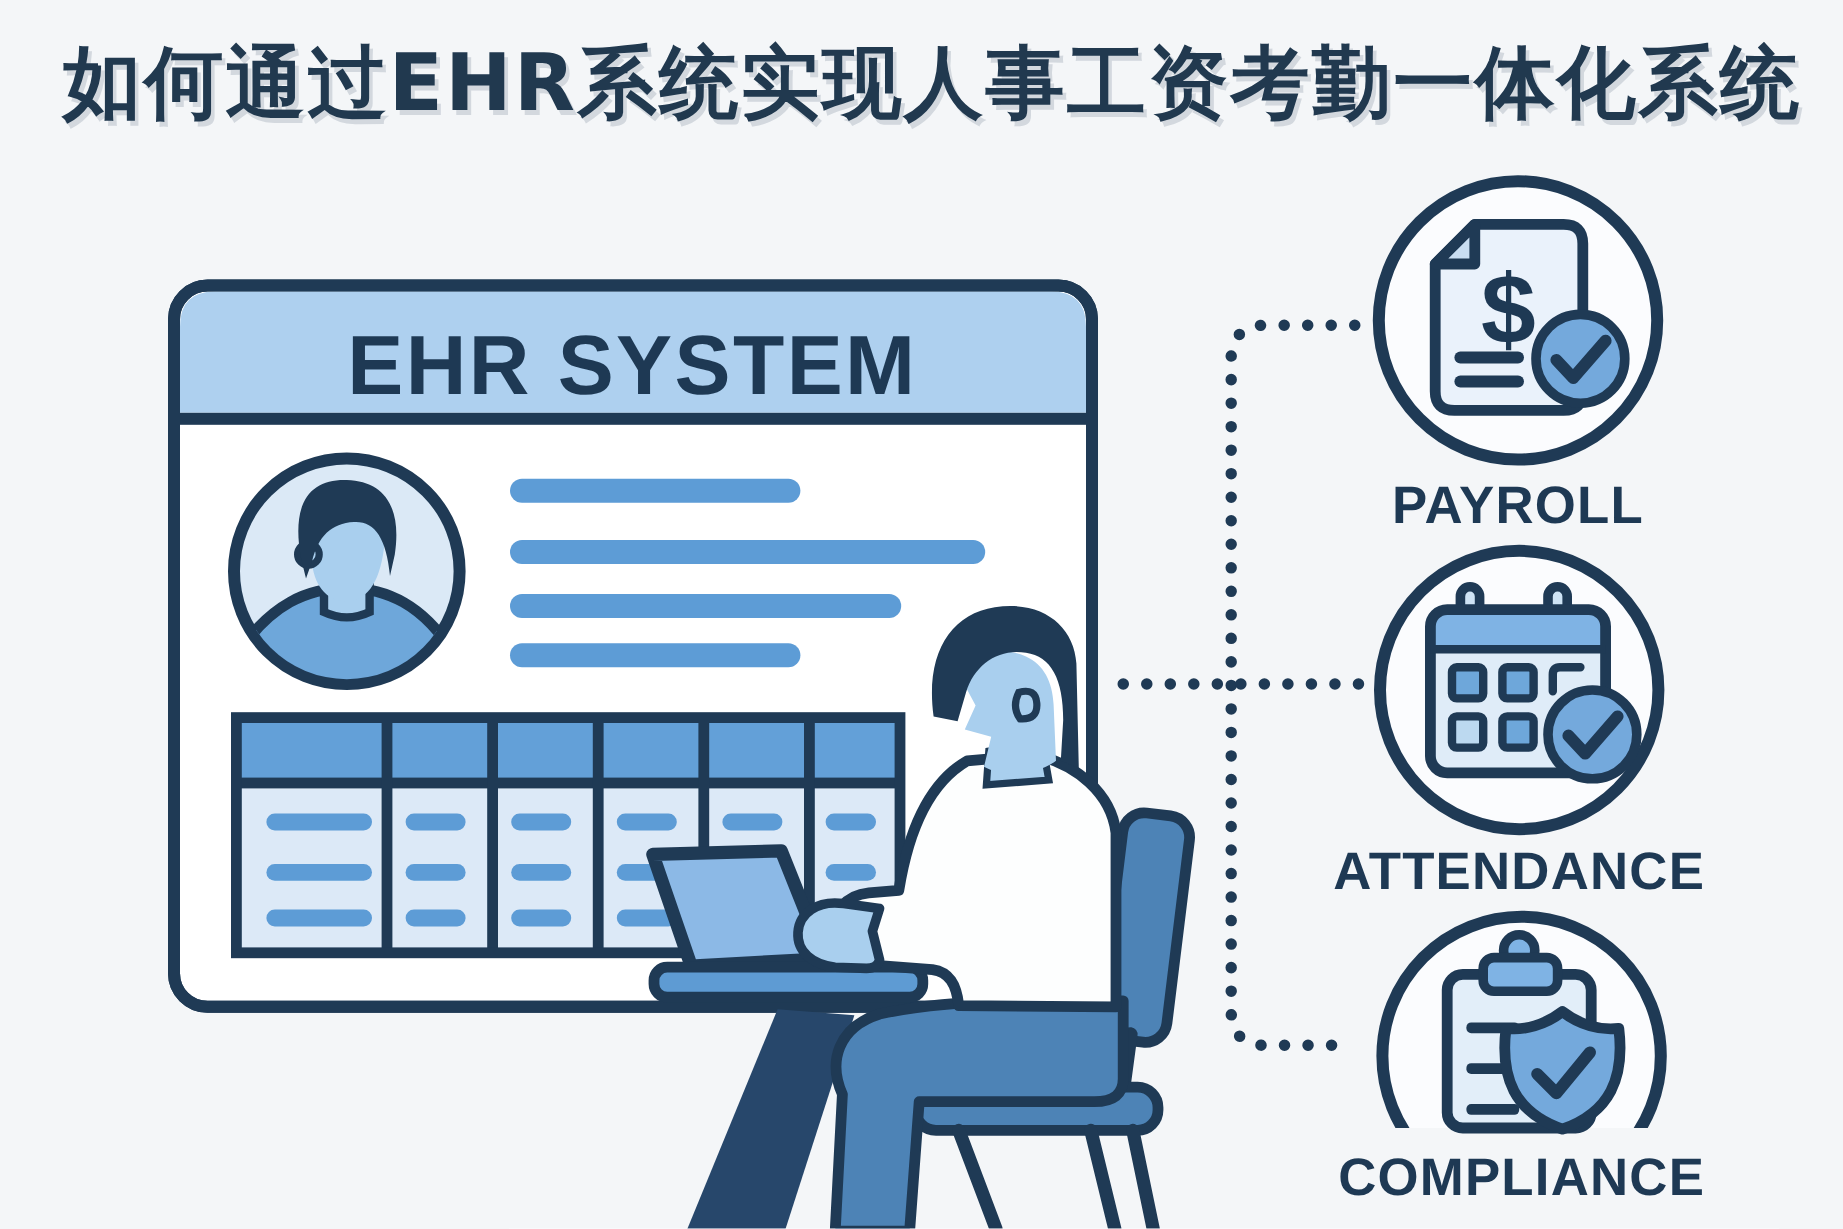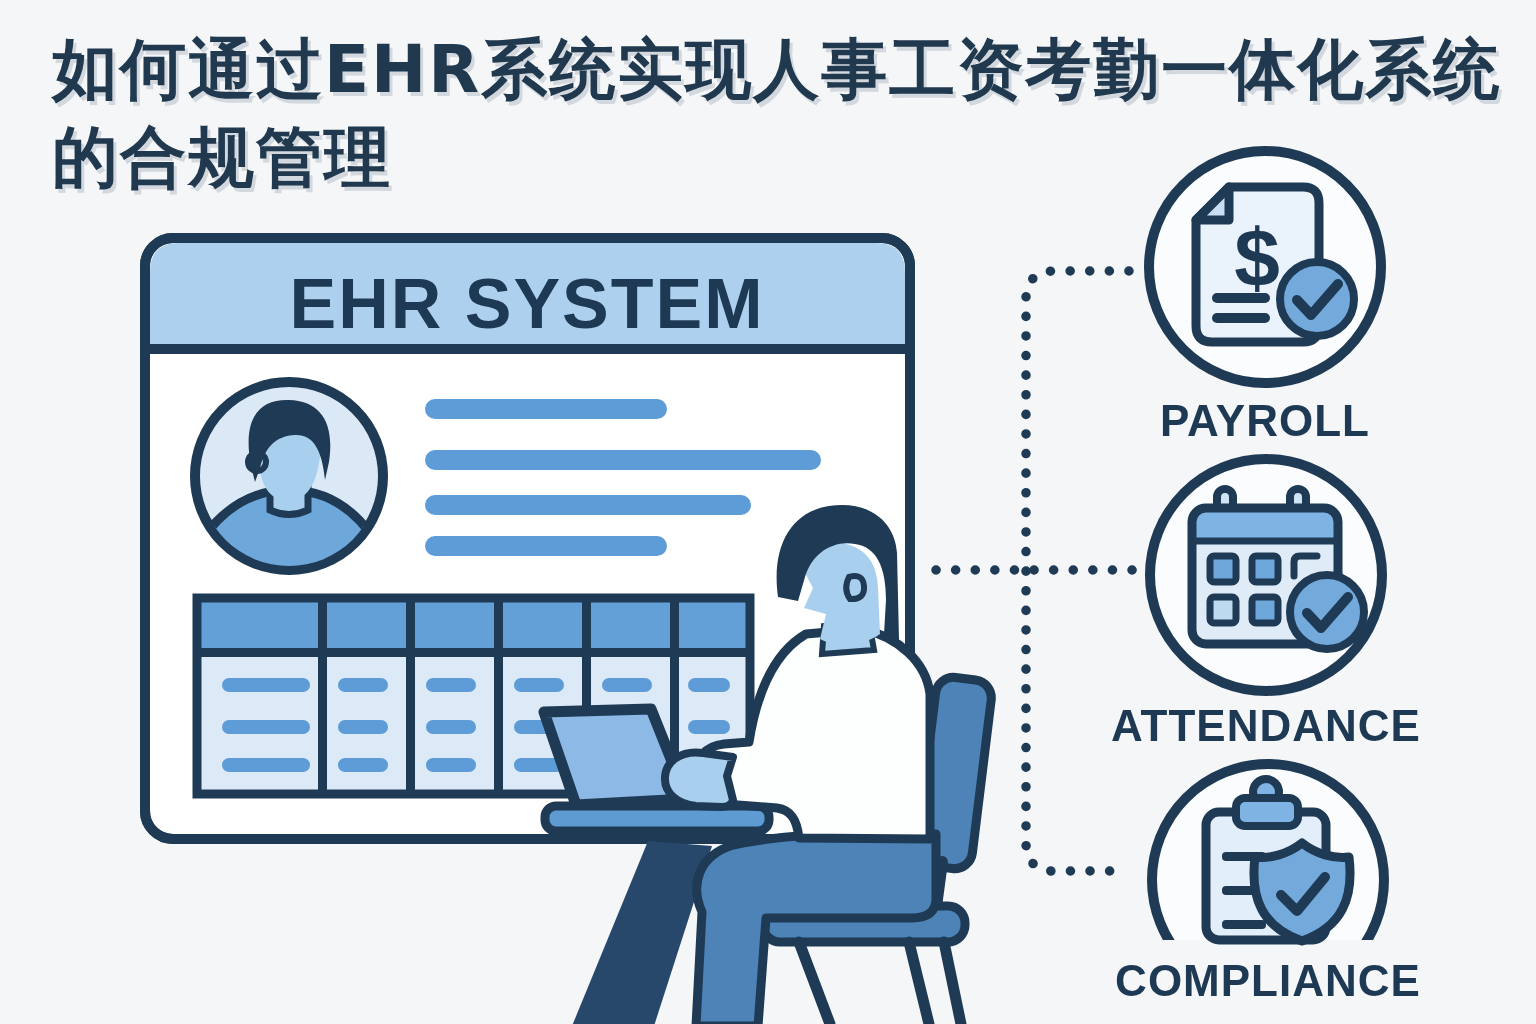--- a/index.html
+++ b/index.html
@@ -22,21 +22,20 @@
     font-weight:bold;fill:#1e3954;
   }
 </style>
 </head>
 <body>
 
 <div class="stage">
 
   <div class="title">
     <div>如何通过EHR系统实现人事工资考勤一体化系统</div>
-    <div>的合规管理</div>
   </div>
 
   <svg width="1536" height="1024" viewBox="0 0 1536 1024">
     <defs>
       <clipPath id="avclip">
           <circle cx="289" cy="476" r="90"></circle>
         </clipPath>
       <clipPath id="compclip">
           <rect x="1130" y="740" width="290" height="200"></rect>
         </clipPath>

